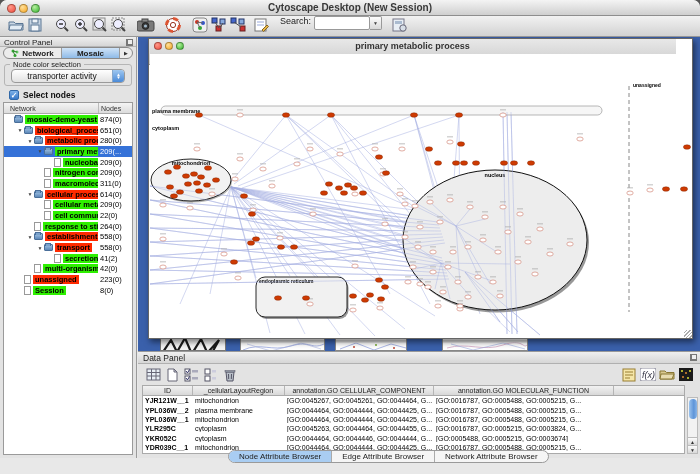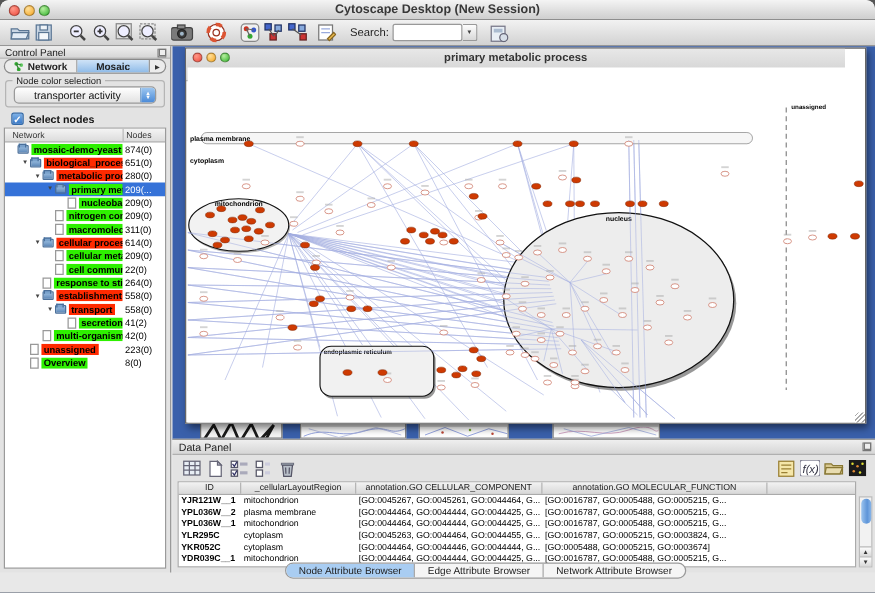--- a/index.html
+++ b/index.html
@@ -1,21 +1,21 @@
 <!DOCTYPE html>
 <html><head>
 <meta charset="utf-8">
 <style>
 *{margin:0;padding:0;box-sizing:border-box}
 html,body{width:700px;height:474px;font-family:"Liberation Sans",sans-serif;overflow:hidden;background:#555}
 #app{position:absolute;inset:0;background:#e8e8e8;border-radius:7px 7px 0 0;overflow:hidden}
 #titlebar{position:absolute;left:0;top:0;right:0;height:16px;background:linear-gradient(#f4f4f4,#cfcfcf);border-bottom:1px solid #8e8e8e;border-radius:7px 7px 0 0}
 .light{position:absolute;top:3.5px;width:9px;height:9px;border-radius:50%;border:1px solid rgba(0,0,0,.3)}
 #titlebar .t{position:absolute;left:0;right:0;top:2px;text-align:center;font-size:10px;font-weight:bold;color:#383838}
-#toolbar{position:absolute;left:0;top:16px;right:0;height:21px;background:linear-gradient(#f2f2f2,#d2d2d2);border-bottom:1px solid #969696;display:flex;align-items:center}
+#toolbar{position:absolute;left:0;top:16px;right:0;height:21px;background:linear-gradient(#f2f2f2,#d2d2d2);border-bottom:1px solid #969696;display:flex;align-items:flex-start}
 .tbi{height:17px;width:19px;display:flex;align-items:center;justify-content:center;flex:0 0 auto}
 #searchlbl{font-size:9px;color:#222;margin:0 3px 0 10px}
 #searchbox{width:56px;height:14px;background:#fff;border:1px solid #999;border-radius:2px;font-size:8px}
 #searcharrow{width:12px;height:14px;background:linear-gradient(#fdfdfd,#d8d8d8);border:1px solid #999;border-left:none;border-radius:0 2px 2px 0;font-size:5px;color:#444;display:flex;align-items:center;justify-content:center}
 #cpanel{position:absolute;left:0;top:37px;width:137px;bottom:16px;background:#e3e3e3;border-right:1px solid #9a9a9a}
 #cpanel-hdr{position:absolute;left:0;top:0;right:0;height:10px;background:linear-gradient(#efefef,#d6d6d6);border-bottom:1px solid #b5b5b5;font-size:8px;color:#222;padding:1px 0 0 4px}
 .floaticon{position:absolute;right:3px;width:7px;height:7px;border:1px solid #777;background:#ddd}
 .floaticon:before{content:"";position:absolute;right:-1px;top:-1px;width:4px;height:4px;border:1px solid #777;background:#eee}
 #cptabs{position:absolute;left:3px;top:10px;right:3px;height:12px;display:flex;border:1px solid #8a8a8a;border-radius:6px;background:#ececec;overflow:hidden}
 .cptab{flex:1;display:flex;align-items:center;justify-content:center;font-size:8px;font-weight:bold;color:#222;gap:3px;border-right:1px solid #9a9a9a}
@@ -338,21 +338,21 @@
             <span style="flex: 0 0 auto; width: 12px;"></span>
             <span class="tri"></span>
             <span class="icon-file"></span>
             <span class="tree-lab-wrap"><span class="tree-lab red">unassigned</span></span>
             <span class="tree-cnt">223(0)</span>
           </div>
           <div class="tree-row">
             <span style="flex: 0 0 auto; width: 12px;"></span>
             <span class="tri"></span>
             <span class="icon-file"></span>
-            <span class="tree-lab-wrap"><span class="tree-lab green">Overview</span></span>
+            <span class="tree-lab-wrap"><span class="tree-lab green">Session</span></span>
             <span class="tree-cnt">8(0)</span>
           </div>
         </div>
     </div>
   </div>
 
   <div id="desktop">
     <div class="bgfrag" style="left:22px;top:300px;width:66px;height:14px;background:#f4f4f4;border-color:#777">
       <svg width="66" height="14">
           <path d="M2,14 L10,2 L16,14 L24,0 L30,14 M32,14 L40,1 L46,14 M48,13 L58,2 L52,13 z" fill="none" stroke="#1a1a1a" stroke-width="2.2"></path>

